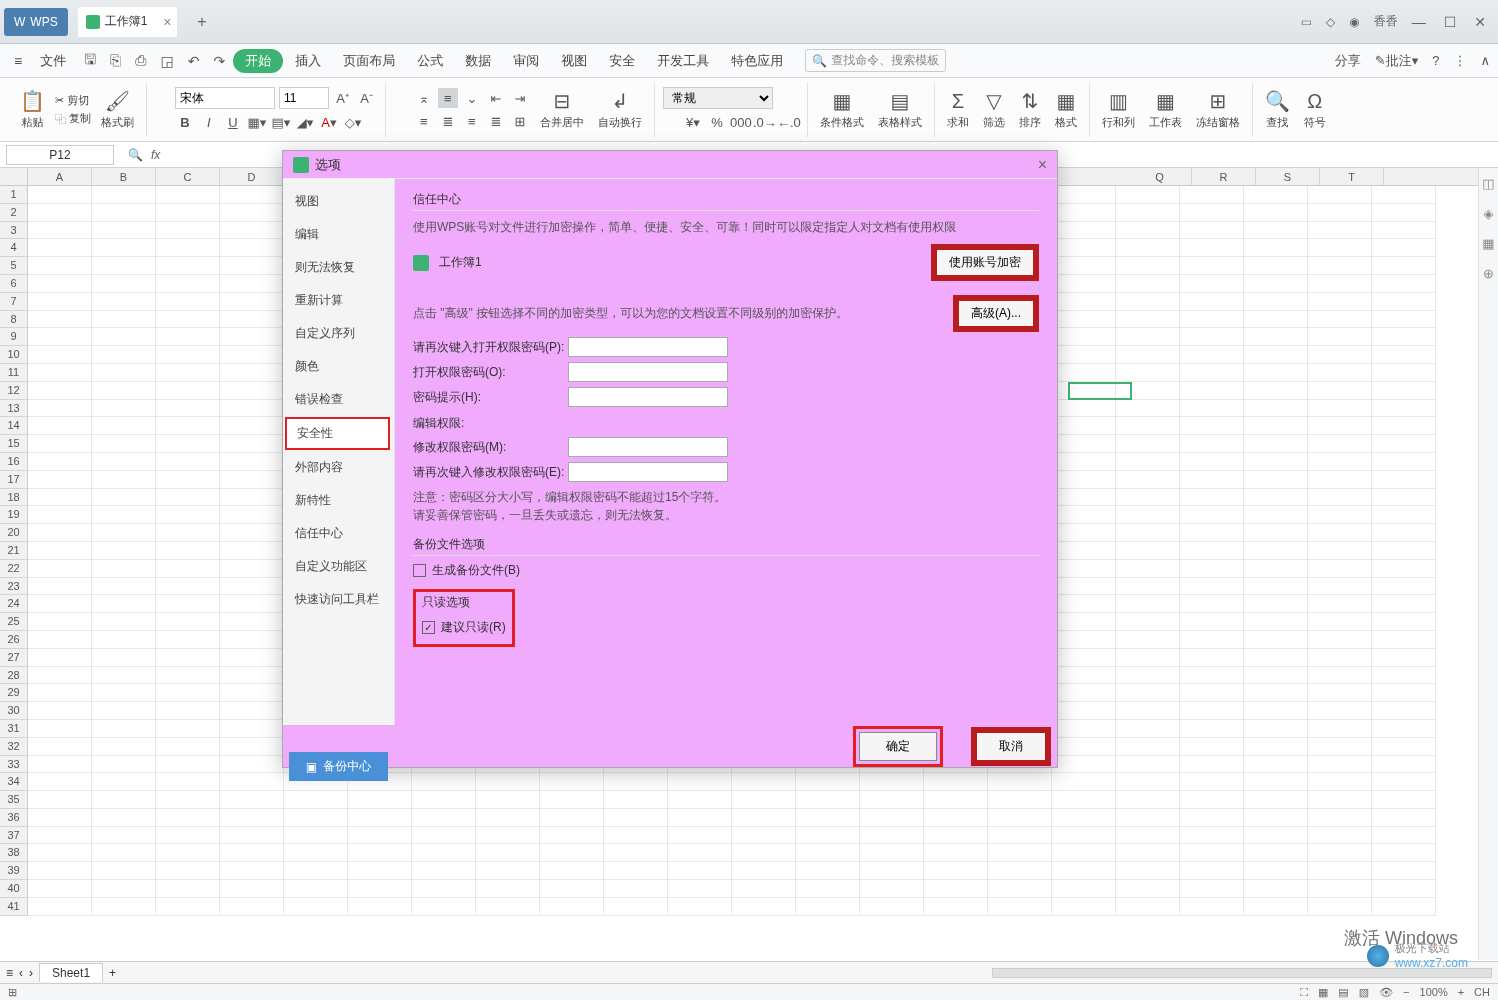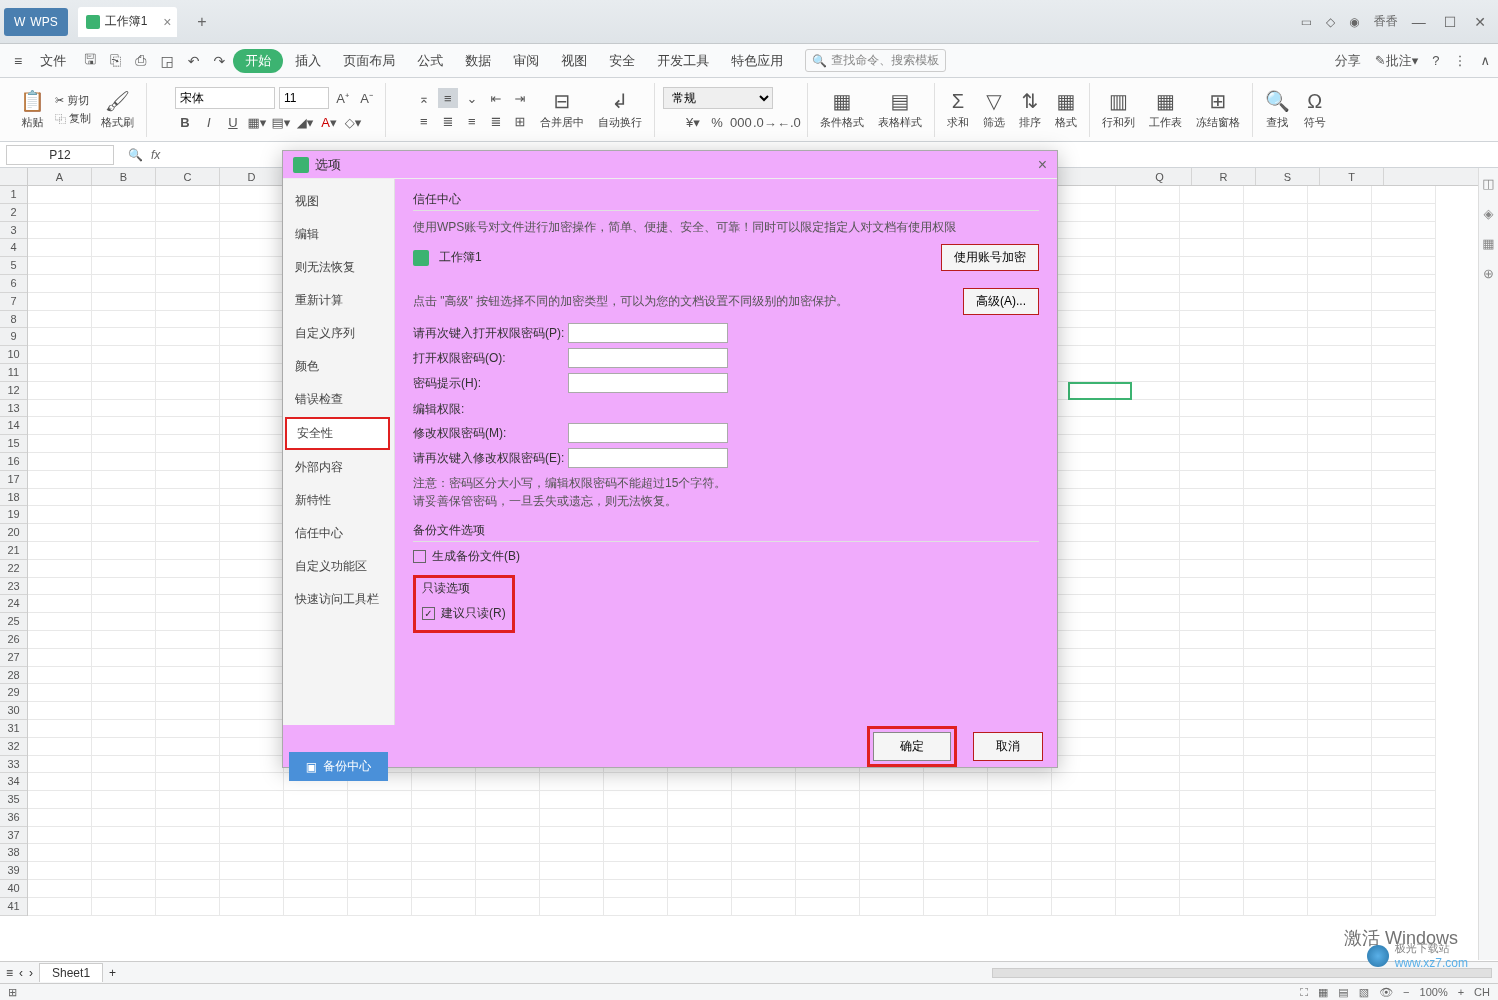--- a/index.html
+++ b/index.html
@@ -70,30 +70,30 @@
 .dlg-nav { width: 112px; background: #f4f4f4; border-right: 1px solid #e0e0e0; padding-top: 6px; }
 .nav-item { padding: 8px 12px; font-size: 12px; color: #444; cursor: pointer; }
 .nav-item.sel { background: #fff; }
 .nav-hl { border: 2px solid #e02020; margin: 1px 4px 1px 2px; }
 .backup-btn { margin: 6px; padding: 6px 10px; background: #4a90d9; color: #fff; font-size: 12px; display: flex; align-items: center; gap: 6px; justify-content: center; }
 .dlg-content { flex: 1; padding: 12px 18px; overflow-y: auto; font-size: 12px; color: #333; }
 .section-title { font-size: 12px; margin-bottom: 6px; border-bottom: 1px solid #e0e0e0; padding-bottom: 2px; }
 .desc { font-size: 12px; color: #555; margin: 8px 0; }
 .wb-row { display: flex; align-items: center; gap: 10px; margin: 8px 0 14px 0; }
 .wb-ic { width: 16px; height: 16px; background: #3cb371; border-radius: 2px; }
-.btn { border: 1px solid #b91c1c; background: #f5f5f5; padding: 4px 12px; font-size: 12px; }
+.btn { border: 6px solid #b91c1c; background: #f5f5f5; padding: 4px 12px; font-size: 12px; }
 .btn.primary { border: 1px solid #888; }
 .form-row { display: flex; align-items: center; margin: 5px 0; }
 .form-label { width: 155px; font-size: 12px; }
 .form-input { width: 160px; height: 20px; border: 1px solid #aaa; }
 .note { font-size: 12px; color: #555; margin-top: 6px; line-height: 1.5; }
 .check-row { display: flex; align-items: center; gap: 6px; margin: 6px 0; font-size: 12px; }
 .check-box { width: 13px; height: 13px; border: 1px solid #666; display: flex; align-items: center; justify-content: center; font-size: 10px; }
 .hl-box { border: 3px solid #e02020; padding: 2px 6px; display: inline-block; }
-.dlg-footer { position: absolute; bottom: 0; left: 0; right: 0; height: 42px; display: flex; align-items: center; justify-content: flex-end; gap: 16px; padding: 0 14px; }
+.dlg-footer { position: absolute; bottom: 0; left: 0; right: 0; height: 42px; display: flex; align-items: center; justify-content: flex-end; gap: 28px; padding: 0 6px; }
 .dlg-footer .btn { padding: 5px 22px; }
 .hl-ok { border: 3px solid #e02020; padding: 3px; }
 
 
 .activate-wm { position: absolute; right: 40px; bottom: 50px; color: #737373; font-size: 18px; }
 .site-wm { position: absolute; right: 30px; bottom: 30px; color: #5ab0e8; font-size: 12px; display: flex; align-items: center; gap: 6px; }
 .site-wm .logo-c { width: 22px; height: 22px; border-radius: 50%; background: radial-gradient(#5ab0e8, #2673a6); }
 
 .right-sidebar { position: absolute; right: 0; top: 168px; width: 20px; bottom: 40px; background: #f5f6f7; border-left: 1px solid #ddd; }
 .rs-item { height: 30px; display: flex; align-items: center; justify-content: center; color: #888; font-size: 13px; }

